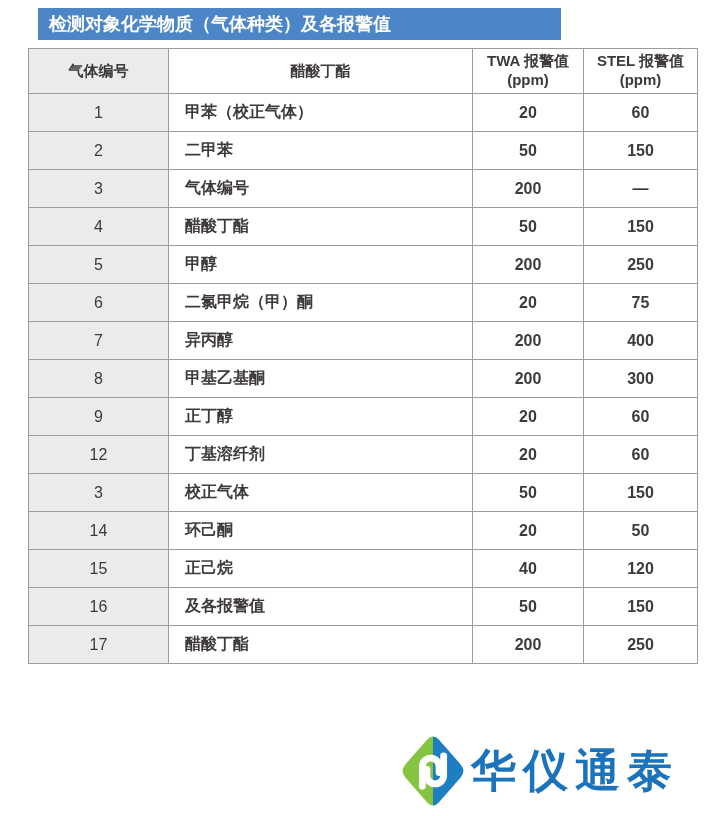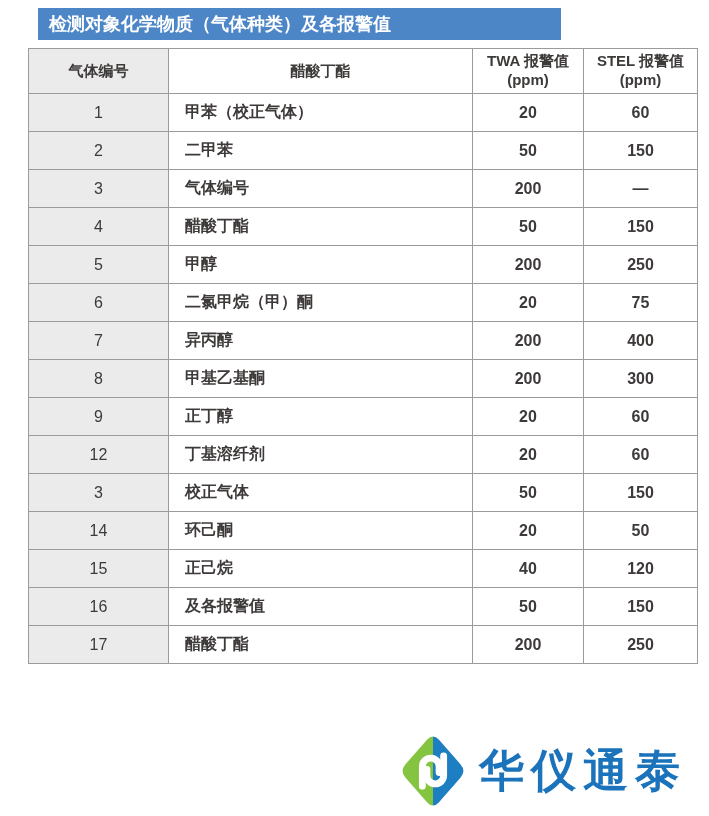--- a/index.html
+++ b/index.html
@@ -43,21 +43,21 @@
   .gas-table th .sub:empty{display:none;}
   .gas-table td{height:35px;font-size:16px;}
   .gas-table td.col-index{background:var(--first-col-bg);font-weight:normal;}
   .gas-table td.col-gas{text-align:left;padding-left:16px;font-weight:bold;}
   .gas-table td.col-num{font-weight:bold;margin-left:28px;}
   .logo{
     position:absolute;left:395px;top:728px;height:86px;
     display:flex;align-items:center;
   }
   .logo-text{
-    margin-left:8px;font-size:45px;font-weight:bold;
+    margin-left:0;font-size:45px;font-weight:bold;
     color:var(--logo-text-blue);letter-spacing:7px;white-space:nowrap;
     font-family:"Liberation Serif","DejaVu Serif",serif;
   }
 </style>
 </head>
 <body>
 
 <div class="title-bar">检测对象化学物质（气体种类）及各报警值</div>
 
 <table class="gas-table">

